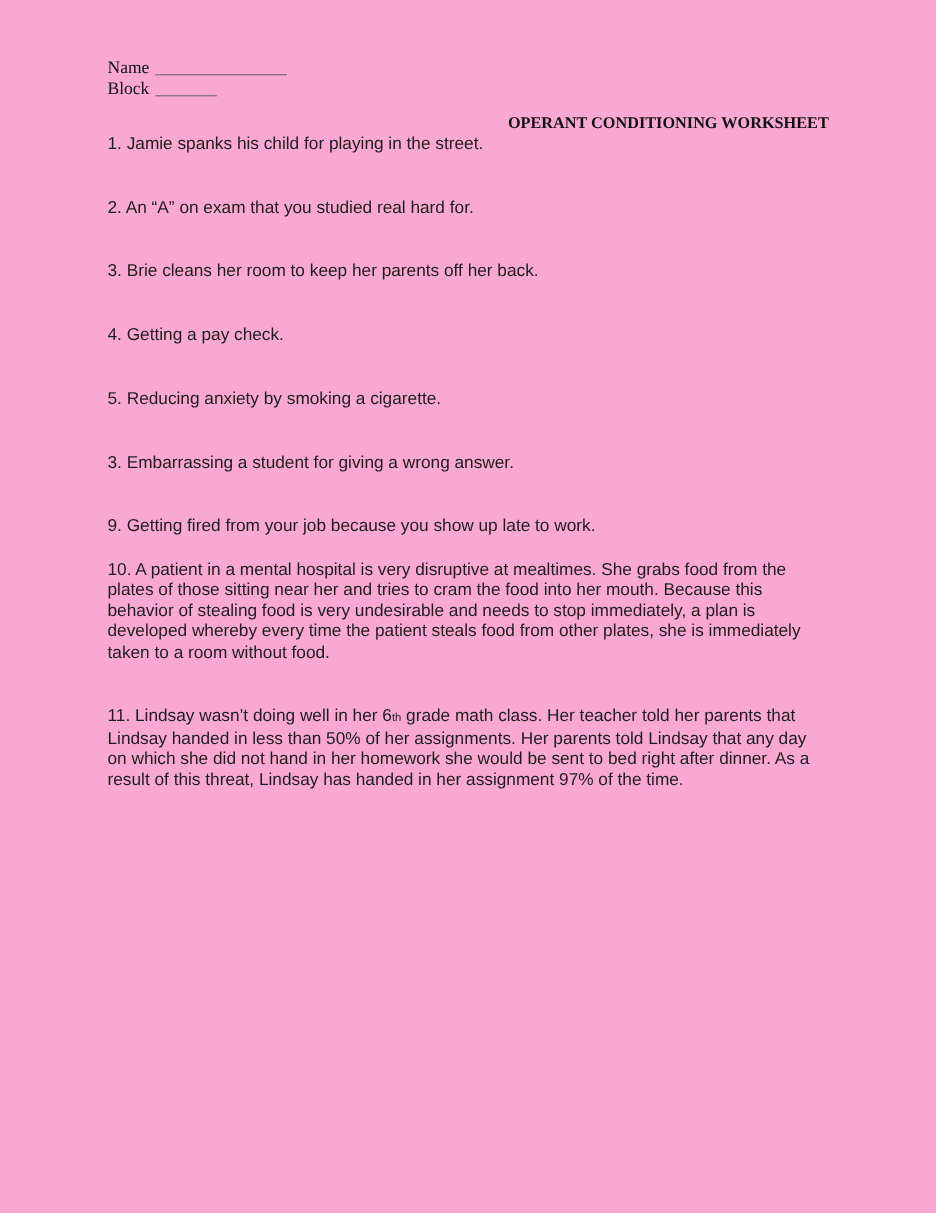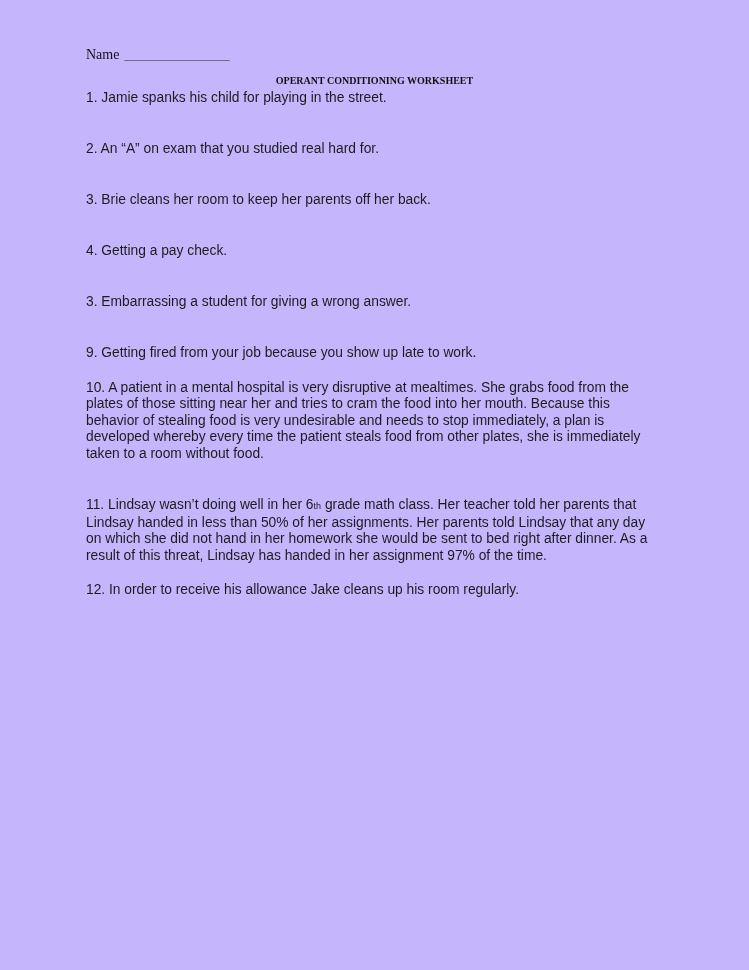--- a/index.html
+++ b/index.html
@@ -4,44 +4,44 @@
 <style>
   html, body {
     margin: 0;
     padding: 0;
     background: #ffffff;
   }
   .page {
     position: relative;
     width: 749px;
     height: 970px;
-    background: #c4b5fd;
+    background: #f9a8d4;
     box-sizing: border-box;
     padding: 46px 86px 0 86px;
     font-family: "Liberation Sans", sans-serif;
     color: #1d1d1d;
   }
   .header {
     font-family: "Liberation Serif", serif;
     font-size: 14px;
     line-height: 17px;
     color: #111111;
   }
   .hline { white-space: nowrap; }
   .blank {
     color: #555555;
     margin-left: 5px;
     letter-spacing: 0;
   }
   .title {
     font-family: "Liberation Serif", serif;
-    font-size: 10px;
+    font-size: 13px;
     font-weight: bold;
     color: #111111;
-    text-align: center;
+    text-align: right;
     margin: 9px 0 0 0;
     line-height: 18px;
   }
   .intro {
     margin: 19px 0 17px 0;
     font-size: 13.8px;
     line-height: 16.5px;
   }
   .item {
     margin: 0 0 34.5px 0;
@@ -55,28 +55,29 @@
     font-size: 9px;
   }
 </style>
 </head>
 <body>
 
 <div class="page">
 
   <div class="header">
     <div class="hline"><span>Name</span><span class="blank">_______________</span></div>
+    <div class="hline"><span>Block</span><span class="blank">_______</span></div>
   </div>
 
   <h1 class="title">OPERANT CONDITIONING WORKSHEET</h1>
 
 
   <p class="item">1. Jamie spanks his child for playing in the street.</p>
   <p class="item">2. An “A” on exam that you studied real hard for.</p>
   <p class="item">3. Brie cleans her room to keep her parents off her back.</p>
   <p class="item">4. Getting a pay check.</p>
+  <p class="item">5. Reducing anxiety by smoking a cigarette.</p>
   <p class="item">3. Embarrassing a student for giving a wrong answer.</p>
   <p class="item gap-after-sm">9. Getting fired from your job because you show up late to work.</p>
   <p class="item gap-after-md">10. A patient in a mental hospital is very disruptive at mealtimes. She grabs food from the plates of those sitting near her and tries to cram the food into her mouth. Because this behavior of stealing food is very undesirable and needs to stop immediately, a plan is developed whereby every time the patient steals food from other plates, she is immediately taken to a room without food.</p>
   <p class="item gap-after-sm"><span>11. Lindsay wasn’t doing well in her 6</span><span class="ordinal">th</span><span> grade math class. Her teacher told her parents that Lindsay handed in less than 50% of her assignments. Her parents told Lindsay that any day on which she did not hand in her homework she would be sent to bed right after dinner. As a result of this threat, Lindsay has handed in her assignment 97% of the time.</span></p>
-  <p class="item gap-none">12. In order to receive his allowance Jake cleans up his room regularly.</p>
 
 </div>
 
 </body></html>

